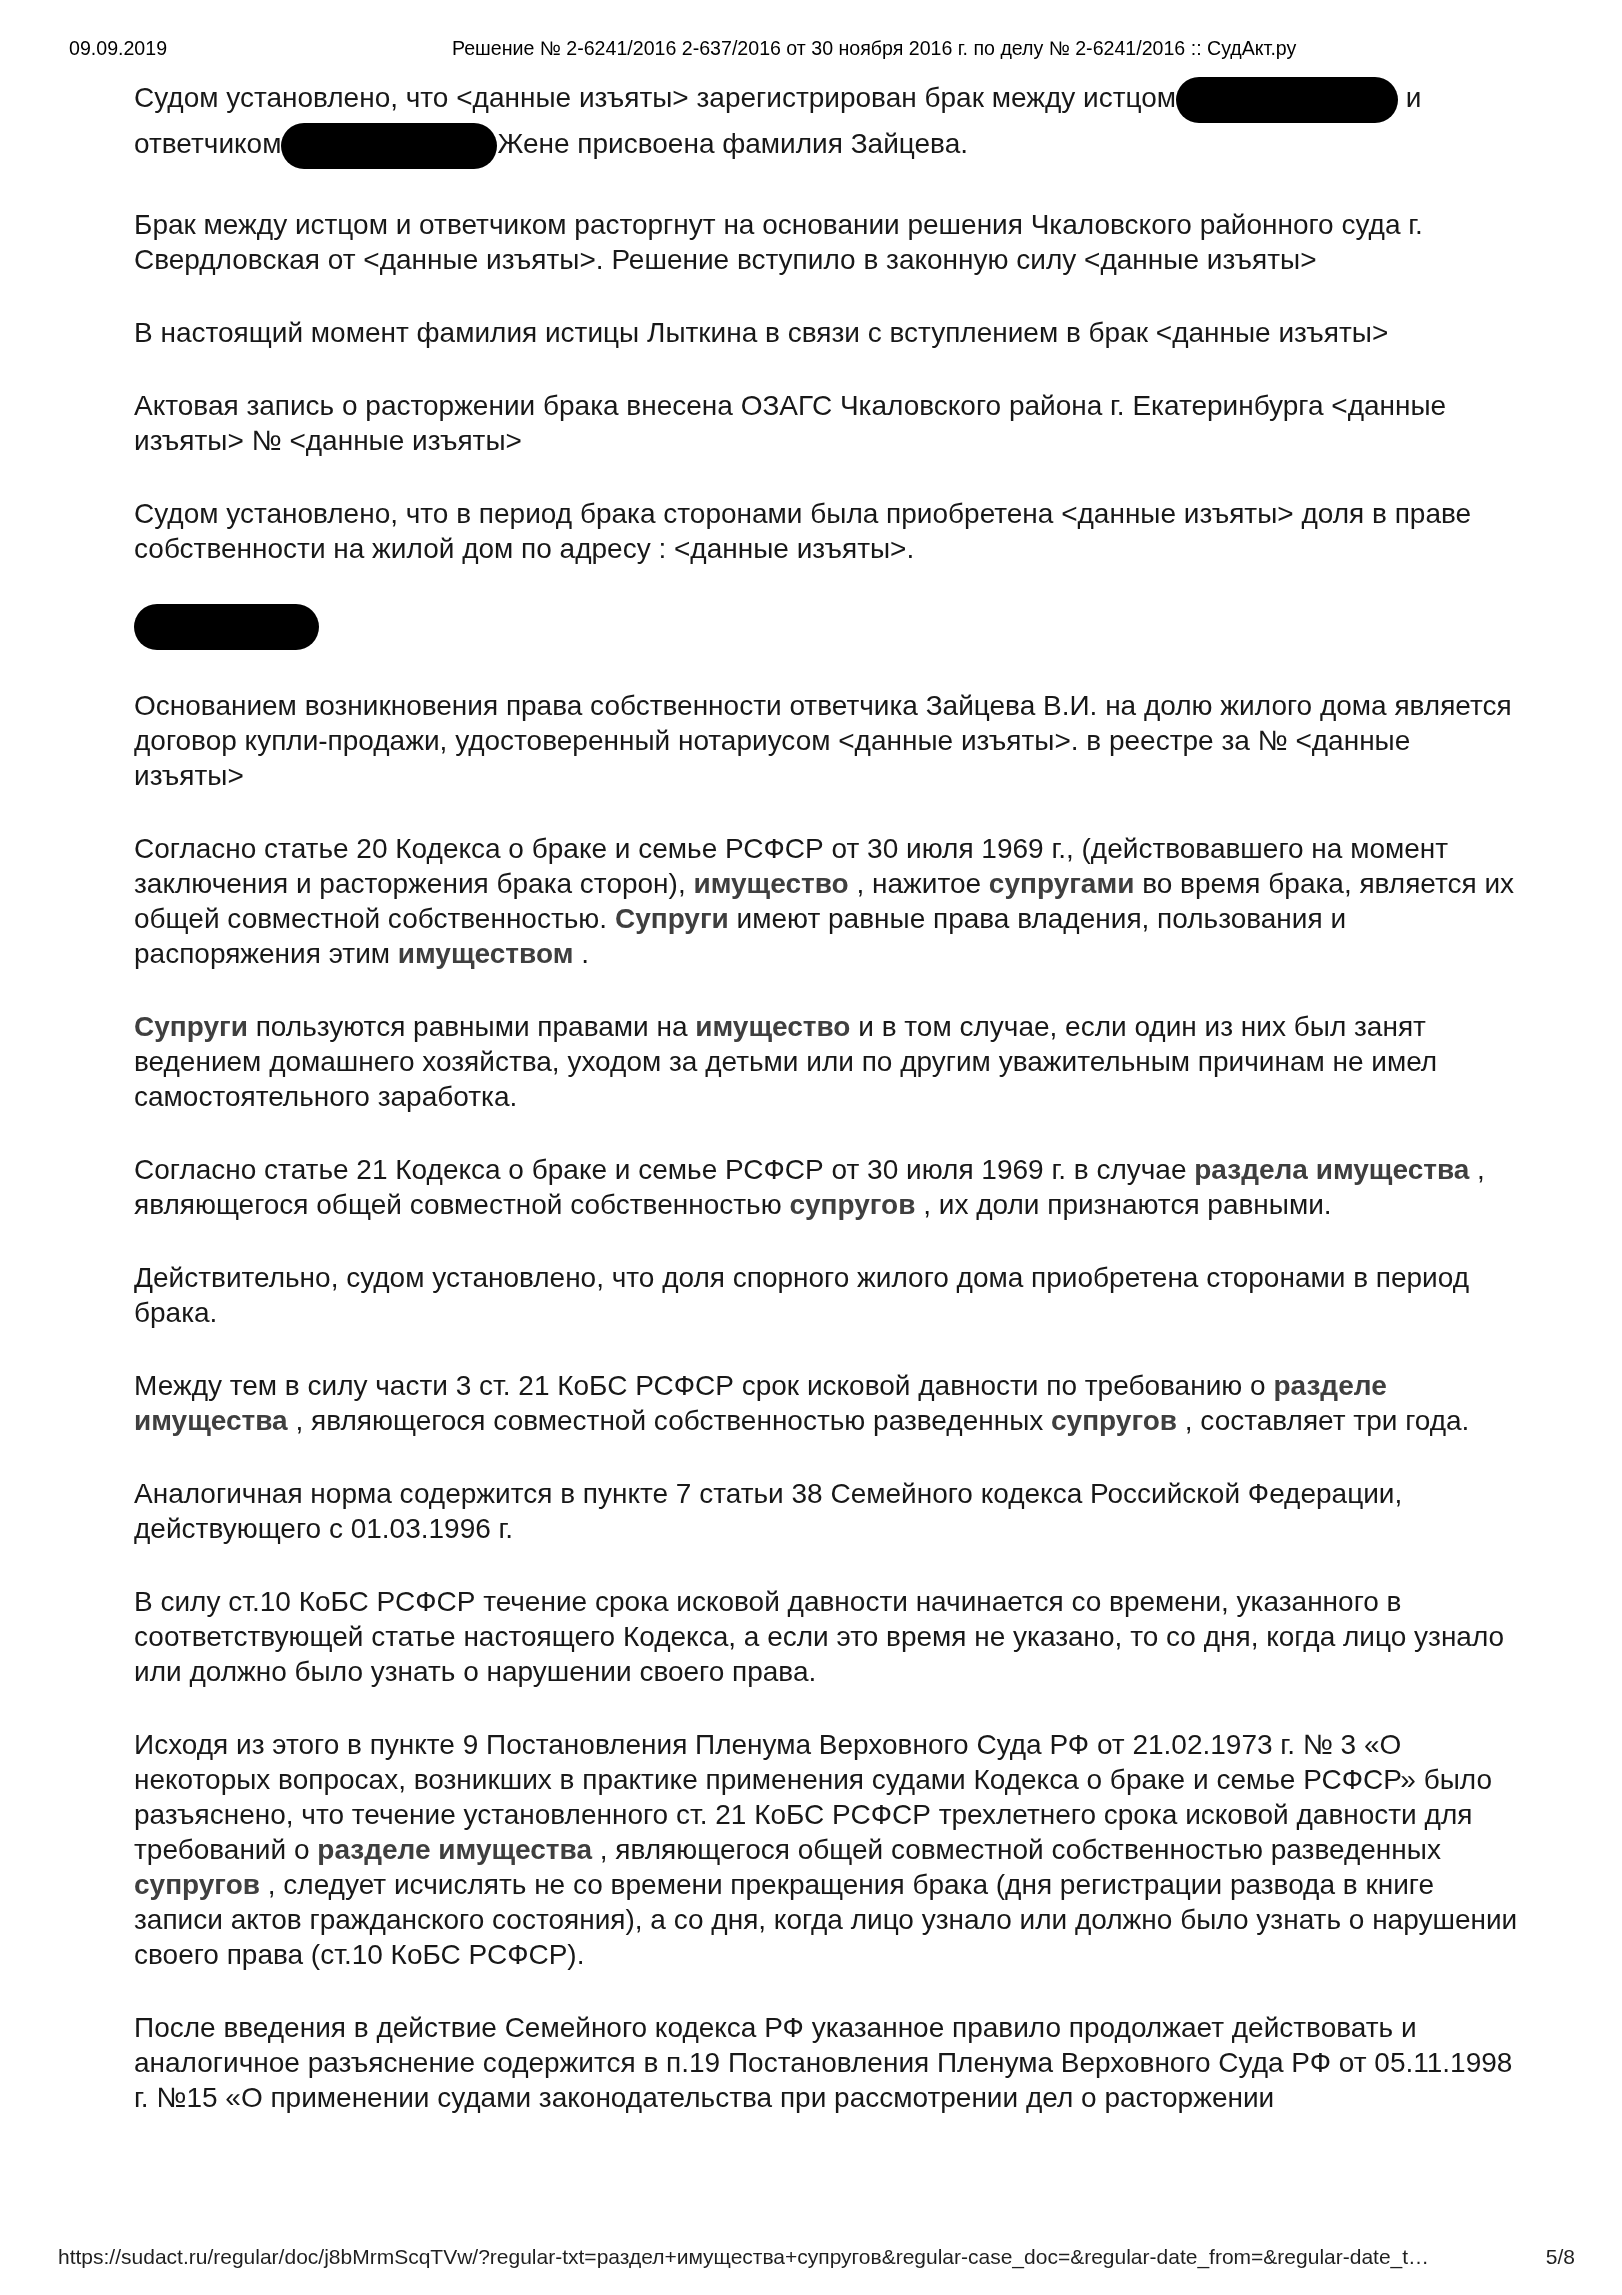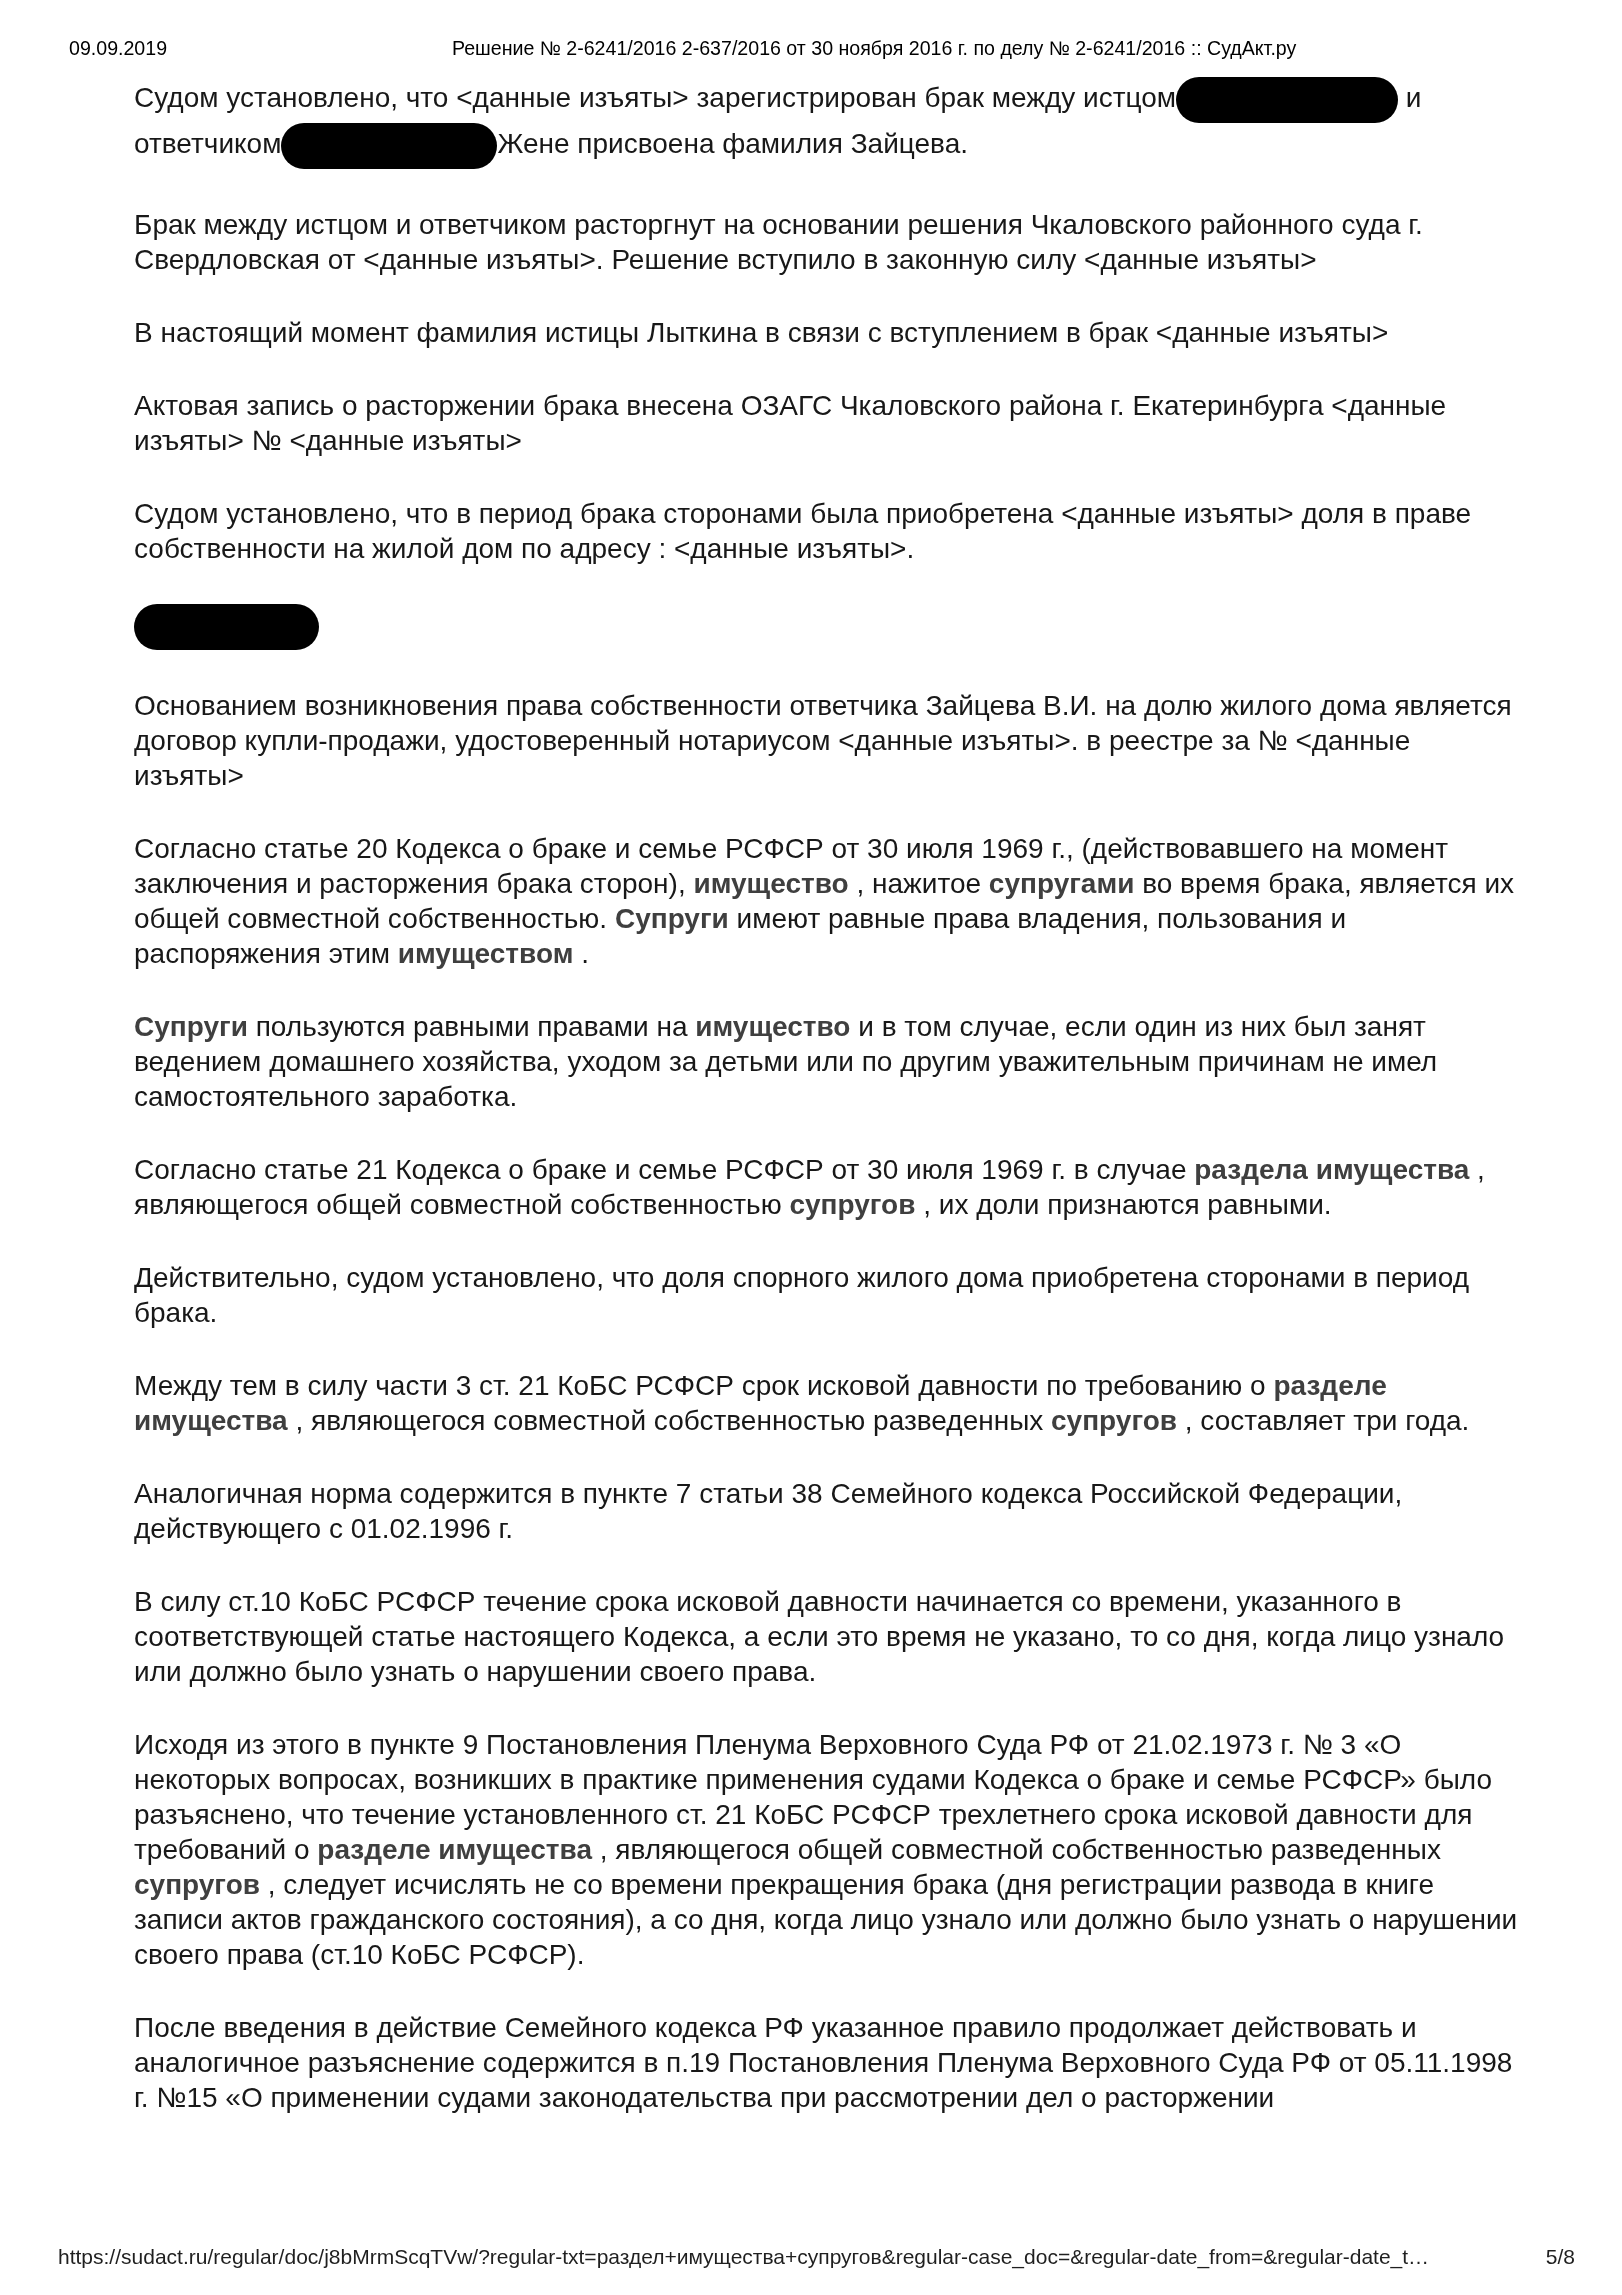--- a/index.html
+++ b/index.html
@@ -39,21 +39,21 @@
       <p><span>В настоящий момент фамилия истицы Лыткина в связи с вступлением в брак &lt;данные изъяты&gt;</span></p>
       <p><span>Актовая запись о расторжении брака внесена ОЗАГС Чкаловского района г. Екатеринбурга &lt;данные изъяты&gt; № &lt;данные изъяты&gt;</span></p>
       <p><span>Судом установлено, что в период брака сторонами была приобретена &lt;данные изъяты&gt; доля в праве собственности на жилой дом по адресу : &lt;данные изъяты&gt;.</span></p>
       <p><span class="redact" style="width: 185px;"></span></p>
       <p><span>Основанием возникновения права собственности ответчика Зайцева В.И. на долю жилого дома является договор купли-продажи, удостоверенный нотариусом &lt;данные изъяты&gt;. в реестре за № &lt;данные изъяты&gt;</span></p>
       <p><span>Согласно статье 20 Кодекса о браке и семье РСФСР от 30 июля 1969 г., (действовавшего на момент заключения и расторжения брака сторон), </span><span class="hl">имущество</span><span> , нажитое </span><span class="hl">супругами</span><span> во время брака, является их общей совместной собственностью. </span><span class="hl">Супруги</span><span> имеют равные права владения, пользования и распоряжения этим </span><span class="hl">имуществом</span><span> .</span></p>
       <p><span class="hl">Супруги</span><span> пользуются равными правами на </span><span class="hl">имущество</span><span> и в том случае, если один из них был занят ведением домашнего хозяйства, уходом за детьми или по другим уважительным причинам не имел самостоятельного заработка.</span></p>
       <p><span>Согласно статье 21 Кодекса о браке и семье РСФСР от 30 июля 1969 г. в случае </span><span class="hl">раздела имущества</span><span> , являющегося общей совместной собственностью </span><span class="hl">супругов</span><span> , их доли признаются равными.</span></p>
       <p><span>Действительно, судом установлено, что доля спорного жилого дома приобретена сторонами в период брака.</span></p>
       <p><span>Между тем в силу части 3 ст. 21 КоБС РСФСР срок исковой давности по требованию о </span><span class="hl">разделе имущества</span><span> , являющегося совместной собственностью разведенных </span><span class="hl">супругов</span><span> , составляет три года.</span></p>
-      <p><span>Аналогичная норма содержится в пункте 7 статьи 38 Семейного кодекса Российской Федерации, действующего с 01.02.1996 г.</span></p>
+      <p><span>Аналогичная норма содержится в пункте 7 статьи 38 Семейного кодекса Российской Федерации, действующего с 01.03.1996 г.</span></p>
       <p><span>В силу ст.10 КоБС РСФСР течение срока исковой давности начинается со времени, указанного в соответствующей статье настоящего Кодекса, а если это время не указано, то со дня, когда лицо узнало или должно было узнать о нарушении своего права.</span></p>
       <p><span>Исходя из этого в пункте 9 Постановления Пленума Верховного Суда РФ от 21.02.1973 г. № 3 «О некоторых вопросах, возникших в практике применения судами Кодекса о браке и семье РСФСР» было разъяснено, что течение установленного ст. 21 КоБС РСФСР трехлетнего срока исковой давности для требований о </span><span class="hl">разделе имущества</span><span> , являющегося общей совместной собственностью разведенных </span><span class="hl">супругов</span><span> , следует исчислять не со времени прекращения брака (дня регистрации развода в книге записи актов гражданского состояния), а со дня, когда лицо узнало или должно было узнать о нарушении своего права (ст.10 КоБС РСФСР).</span></p>
       <p><span>После введения в действие Семейного кодекса РФ указанное правило продолжает действовать и аналогичное разъяснение содержится в п.19 Постановления Пленума Верховного Суда РФ от 05.11.1998 г. №15 «О применении судами законодательства при рассмотрении дел о расторжении</span></p>
     </div>
 </main>
 
 <div class="ftr ftr-url">https://sudact.ru/regular/doc/j8bMrmScqTVw/?regular-txt=раздел+имущества+супругов&amp;regular-case_doc=&amp;regular-date_from=&amp;regular-date_t…</div>
 <div class="ftr ftr-page">5/8</div>
 
 

